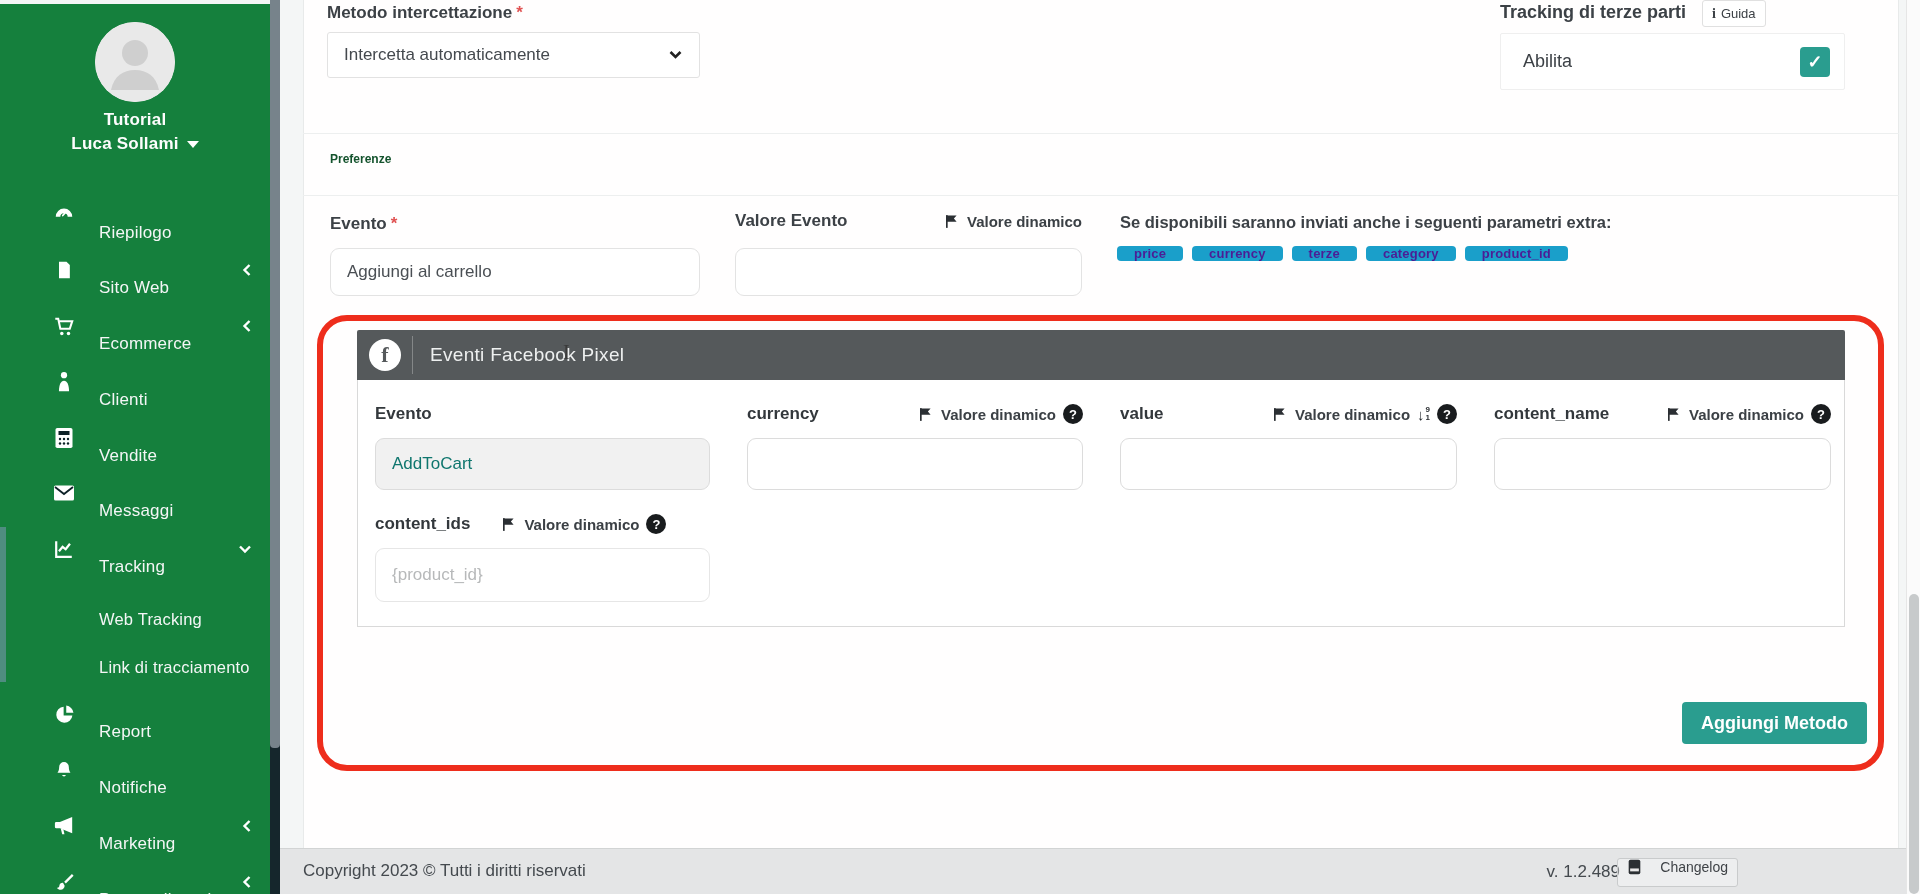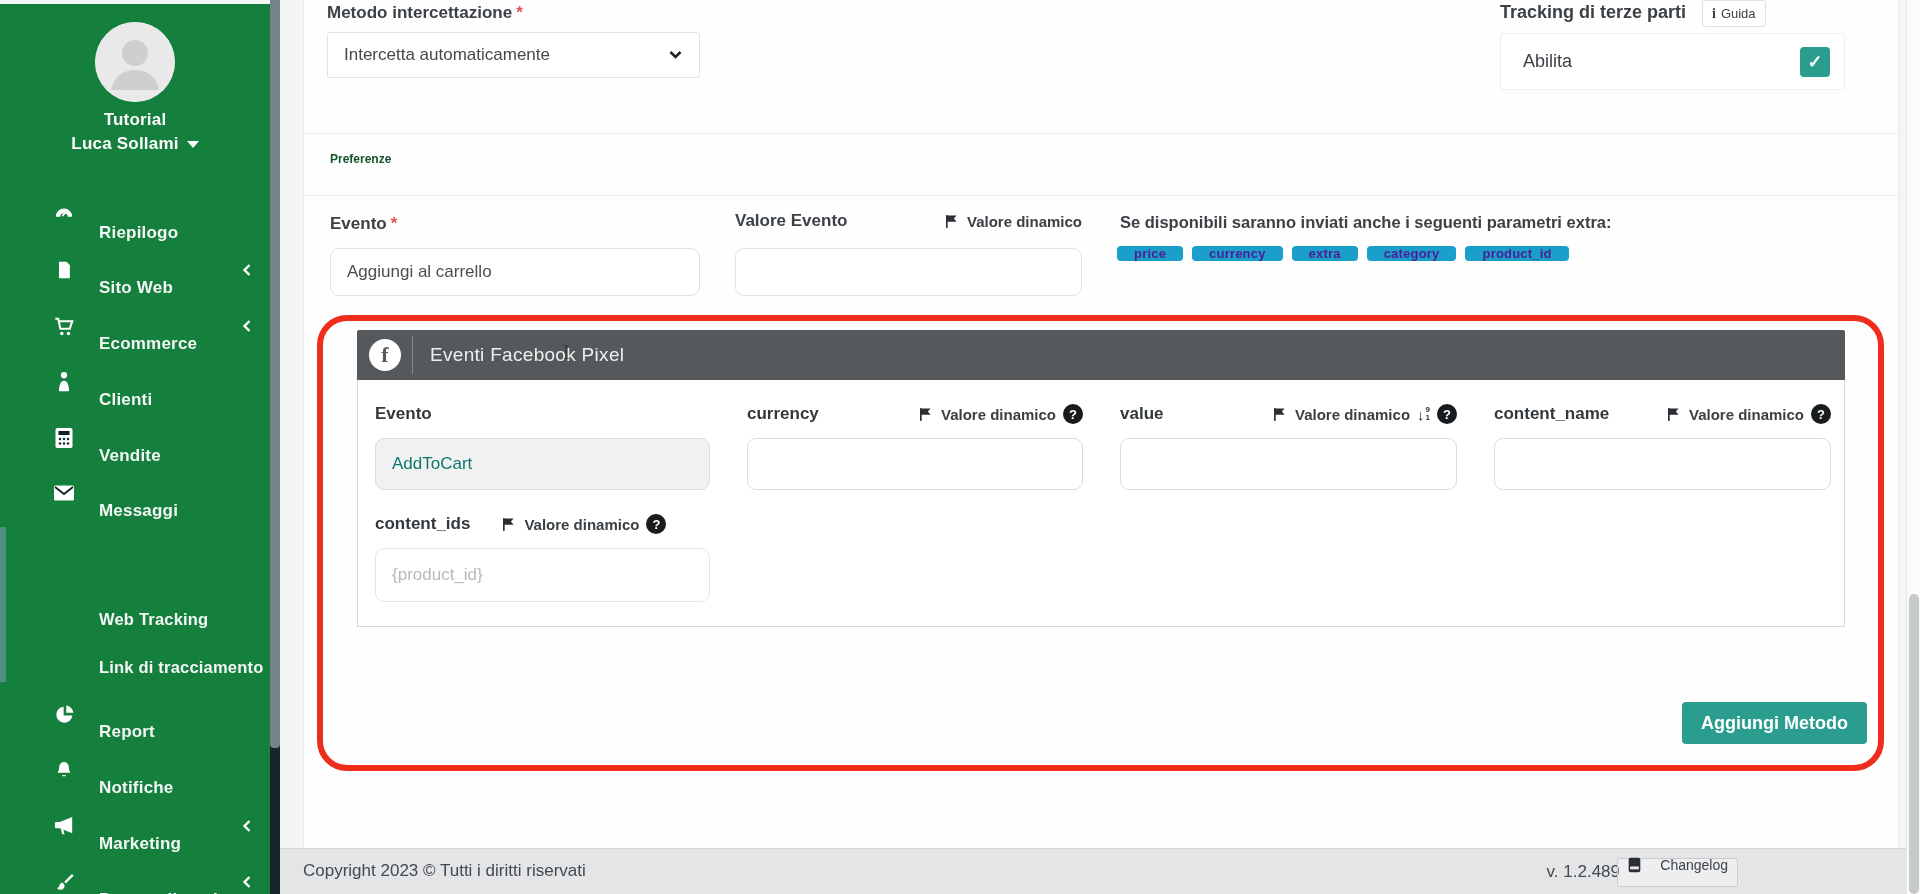--- a/index.html
+++ b/index.html
@@ -13,21 +13,21 @@
   .sb-thumb{position:absolute;left:0;top:0;width:10px;height:748px;background:#77838b;border-radius:0 0 4px 4px;}
   .avatar{position:absolute;left:95px;top:18px;width:80px;height:80px;border-radius:50%;
           background:#e9e9e9;overflow:hidden;}
   .avatar svg{position:absolute;left:0;top:0;}
   .profile-line{position:absolute;left:0;width:270px;text-align:center;color:#fdfdfd;
                 font-size:17px;font-weight:600;letter-spacing:.2px;}
   .caret{display:inline-block;width:0;height:0;border-left:6px solid transparent;
          border-right:6px solid transparent;border-top:7px solid #fff;margin-left:8px;vertical-align:middle;}
   .snav{position:absolute;left:0;width:270px;height:34px;display:flex;align-items:center;cursor:pointer;}
   .sic{width:22px;height:22px;margin-left:53px;display:flex;align-items:center;justify-content:center;flex:none;}
-  .slb{margin-left:24px;color:#f4f6f6;font-size:17px;font-weight:700;letter-spacing:.2px;white-space:nowrap;margin-top:36px;}
+  .slb{margin-left:24px;color:#f4f6f6;font-size:17px;font-weight:400;letter-spacing:.2px;white-space:nowrap;margin-top:36px;}
   .sub .slb{margin-left:99px;font-size:16.5px;}
   .schev{position:absolute;right:18px;top:50%;transform:translateY(-50%);display:flex;}
   .accent-bar{position:absolute;left:0;top:523px;width:6px;height:155px;background:#4f8d80;}
 
   
   .main-bg{position:absolute;left:280px;top:0;width:1640px;height:894px;background:#f4f6f6;}
   .card{position:absolute;left:303px;top:0;width:1596px;height:848px;background:#fffefe;
         border-left:1px solid #e8eaea;border-right:1px solid #e8eaea;}
   .divider{position:absolute;left:303px;width:1596px;height:1px;background:#edefef;}
 
@@ -87,21 +87,21 @@
   .primary-btn{position:absolute;left:1682px;top:702px;width:185px;height:42px;background:#2a9d8f;
                color:#fff;border:none;border-radius:4px;font-family:"Liberation Sans",sans-serif;
                font-size:18px;font-weight:600;cursor:pointer;}
 
   
   .footer{position:absolute;left:280px;top:848px;width:1640px;height:46px;background:#e4e5e6;
           border-top:1px solid #d2d4d4;}
   .foot-left{position:absolute;left:23px;top:12px;font-size:17px;color:#44494e;}
   .foot-ver{position:absolute;right:300px;top:13px;font-size:17px;color:#44494e;}
   .changelog{position:absolute;right:182px;top:9px;height:29px;border:1px solid #c9cbcc;border-radius:3px;
-             display:flex;align-items:flex-end;gap:18px;padding:13px 9px;font-size:14px;color:#3f4347;
+             display:flex;align-items:flex-start;gap:18px;padding:0 9px;font-size:14px;color:#3f4347;
              background:rgba(255,255,255,.35);cursor:pointer;}
 
   
   .r-scroll{position:absolute;left:1906px;top:0;width:14px;height:894px;background:#fbfbfb;border-left:1px solid #e6e6e6;}
   .r-thumb{position:absolute;left:2px;top:594px;width:10px;height:300px;background:#c7cacb;border-radius:6px;}
 
   
   .ibeam{position:absolute;left:563px;top:341px;font-family:"Liberation Serif",serif;
          font-size:20px;color:#3a3a3a;pointer-events:none;}
 </style>
@@ -194,20 +194,34 @@
     <div class="snav" style="top:472px">
       <span class="sic">
         <svg width="22" height="18" viewBox="0 0 22 18">
             <rect x="1" y="1.5" width="20" height="15" rx="1.5" fill="#fff"></rect>
             <path d="M2 3l9 7 9-7" stroke="#0d2127" stroke-width="1.8" fill="none"></path>
           </svg>
       </span>
       <span class="slb">Messaggi</span>
     </div>
 
+    <div class="snav" style="top:528px">
+      <span class="sic">
+        <svg width="22" height="22" viewBox="0 0 24 24">
+            <path d="M3.5 3.5v17h17" stroke="#fff" stroke-width="2.4" fill="none"></path>
+            <path d="M6.5 14.5l4-4.8 3.3 2.6 4.7-6" stroke="#fff" stroke-width="2.4" fill="none"></path>
+          </svg>
+      </span>
+      <span class="slb">Tracking</span>
+      <span class="schev">
+        <svg width="14" height="11" viewBox="0 0 14 10">
+            <path d="M2 2.5l5 5 5-5" stroke="#fff" stroke-width="2.4" fill="none"></path>
+          </svg>
+      </span>
+    </div>
     <div class="snav sub" style="top:580px">
       <span class="slb">Web Tracking</span>
     </div>
     <div class="snav sub" style="top:628px">
       <span class="slb">Link di tracciamento</span>
     </div>
 
     <div class="snav" style="top:693px">
       <span class="sic">
         <svg width="21" height="21" viewBox="0 0 24 24">
@@ -308,21 +322,21 @@
         </svg>
       <span>Valore dinamico</span>
     </span>
   </div>
   <input class="inputbox" style="left: 735px; top: 248px; width: 347px; height: 48px;">
 
   <div class="extra-note">Se disponibili saranno inviati anche i seguenti parametri extra:</div>
   <div class="badges">
     <span class="badge">price</span>
     <span class="badge">currency</span>
-    <span class="badge">extra</span>
+    <span class="badge">terze</span>
     <span class="badge">category</span>
     <span class="badge">product_id</span>
   </div>
 
   <div class="fb-header">
     <span class="fb-circle">
       <span>f</span>
     </span>
     <span class="fb-sep"></span>
     <span class="fb-title">Eventi Facebook Pixel</span>

